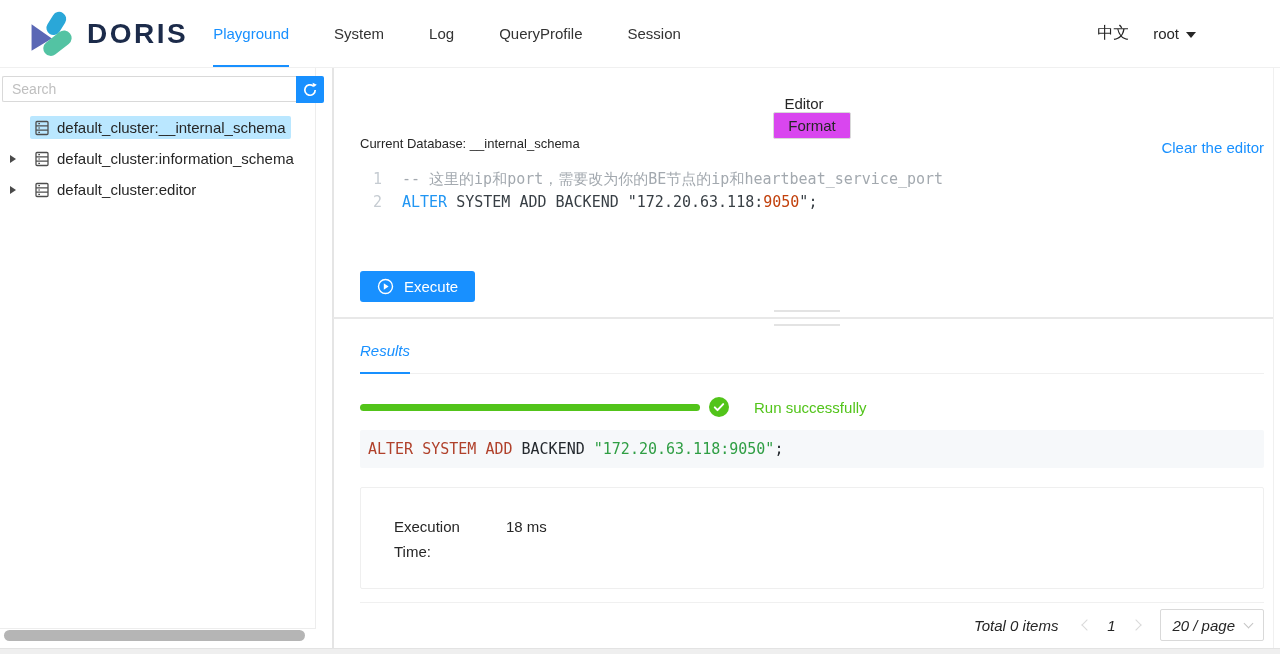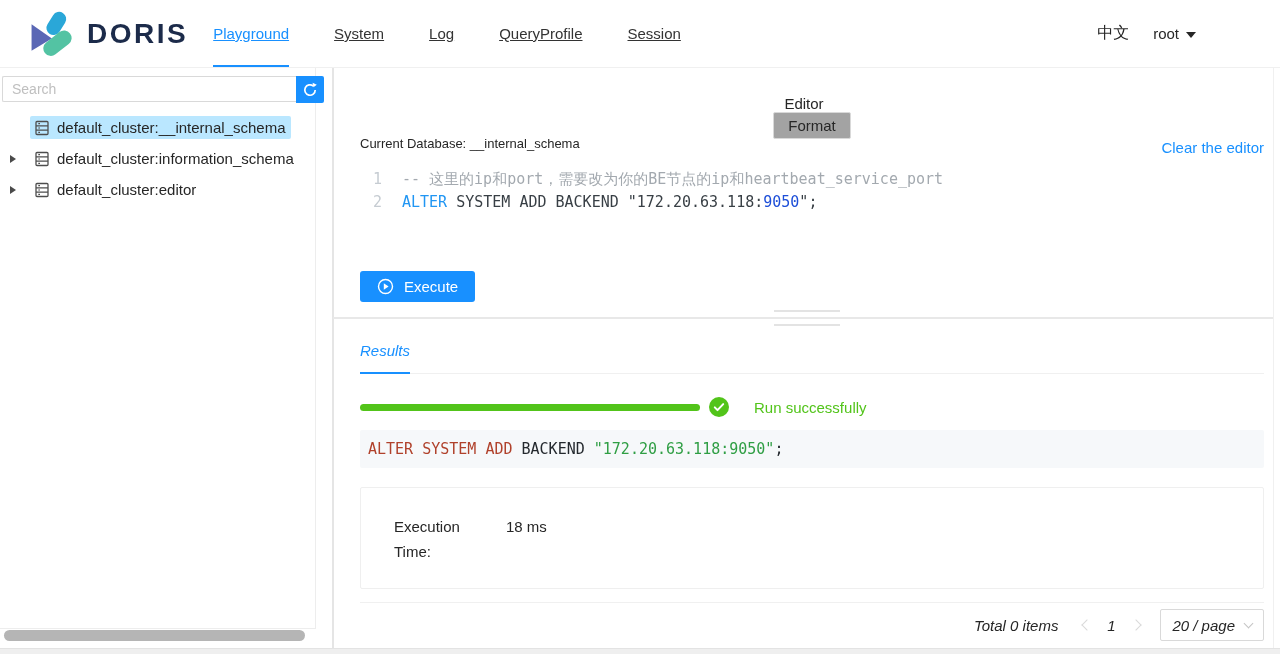--- a/index.html
+++ b/index.html
@@ -5,21 +5,21 @@
   * { margin:0; padding:0; box-sizing:border-box; }
   html,body { width:1280px; height:654px; }
   body { font-family:"Liberation Sans","DejaVu Sans",sans-serif; color:#262626; background:#fff; overflow:hidden; }
   .app { width:1280px; height:654px; display:flex; flex-direction:column; }
 
   
   .navbar { height:68px; flex:0 0 68px; display:flex; align-items:stretch; border-bottom:1px solid #f0f0f0; background:#fff; padding-left:28px; }
   .logo { display:flex; align-items:center; gap:13px; cursor:pointer; }
   .brand { font-size:28px; font-weight:700; color:#1c2b4a; letter-spacing:2.5px; }
   .nav { display:flex; margin-left:25px; gap:45px; align-items:stretch; }
-  .nav-item { display:flex; align-items:center; font-size:15px; color:#333; cursor:pointer;text-decoration:underline; }
+  .nav-item { display:flex; align-items:center; font-size:15px; color:#333; cursor:pointer; }
   .nav-item.active { color:#1890ff; border-bottom:2px solid #1890ff; padding-top:2px; }
   .nav-right { margin-left:auto; display:flex; align-items:center; gap:24px; padding-right:84px; }
   .lang { font-size:16px; color:#262626; cursor:pointer; }
   .user { display:flex; align-items:center; gap:7px; font-size:15px; cursor:pointer; }
   .caret-down-solid { width:0; height:0; border-left:5px solid transparent; border-right:5px solid transparent; border-top:6px solid #262626; margin-top:2px; }
 
   
   .body { height:580px; flex:0 0 580px; display:flex; background:#fff; }
 
   
@@ -37,32 +37,32 @@
   .tree-node { display:flex; align-items:center; gap:7px; margin-left:14px; padding:3px 6px 3px 4px; border-radius:2px; }
   .tree-node.selected { background:#bae7ff; }
   .hscrollbar { position:absolute; top:562px; left:4px; width:301px; height:11px; border-radius:6px; background:#b5b5b5; cursor:pointer; }
 
   
   .main { flex:1; position:relative; padding:27px 16px 0 26px; background:#fff; }
   .v-track { position:absolute; top:0; right:0; bottom:0; width:7px; background:#fff; border-left:1px solid #f0f0f0; }
 
   .editor-row { display:flex; align-items:center; height:31px;flex-direction:column; }
   .editor-title { font-size:15px; font-weight:500; color:#262626; margin-right:16px; }
-  .format-btn { background:#a3a3a3; border:1px solid #d9d9d9; border-radius:2px; padding:4px 14px; font-size:15px; color:#262626; cursor:pointer; font-family:inherit; }
+  .format-btn { background:#d946ef; border:1px solid #d9d9d9; border-radius:2px; padding:4px 14px; font-size:15px; color:#262626; cursor:pointer; font-family:inherit; }
   .clear-link { margin-left:auto; color:#1890ff; font-size:15px; cursor:pointer; }
 
   .current-db { margin-top:10px; font-size:13px; color:#262626; }
 
   .code-area { margin-top:17px; height:46px; font-family:"DejaVu Sans Mono","Liberation Mono",monospace; font-size:15px; line-height:23px; }
   .code-line { display:flex; }
   .gutter { width:22px; text-align:right; color:#c6ccd2; flex:0 0 22px; }
   .code-text { margin-left:20px; white-space:pre; color:#383f45; }
   .tok-comment { color:#a3a9af; }
   .tok-kw-blue { color:#2196f3; }
-  .tok-num-teal { color:#1d4ed8; }
+  .tok-num-teal { color:#c2410c; }
 
   .execute-wrap { margin-top:57px; }
   .execute-btn { display:inline-flex; align-items:center; gap:10px; height:31px; padding:0 17px; background:#1890ff; color:#fff; border:none; border-radius:3px; font-size:15px; cursor:pointer; font-family:inherit; }
 
   .splitter { margin:8px -16px 0 -27px; cursor:row-resize; }
   .grip-line { width:66px; height:2px; background:#e3e3e3; margin:0 auto; }
   .split-line { height:2px; background:#e8e8e8; margin:5px 0; }
 
   .tabs { margin-top:16px; border-bottom:1px solid #f0f0f0;font-style:italic; }
   .results-tab { display:inline-block; color:#1890ff; font-size:15px; padding-bottom:13px; border-bottom:2px solid #1890ff; margin-bottom:-1px; cursor:pointer; }

